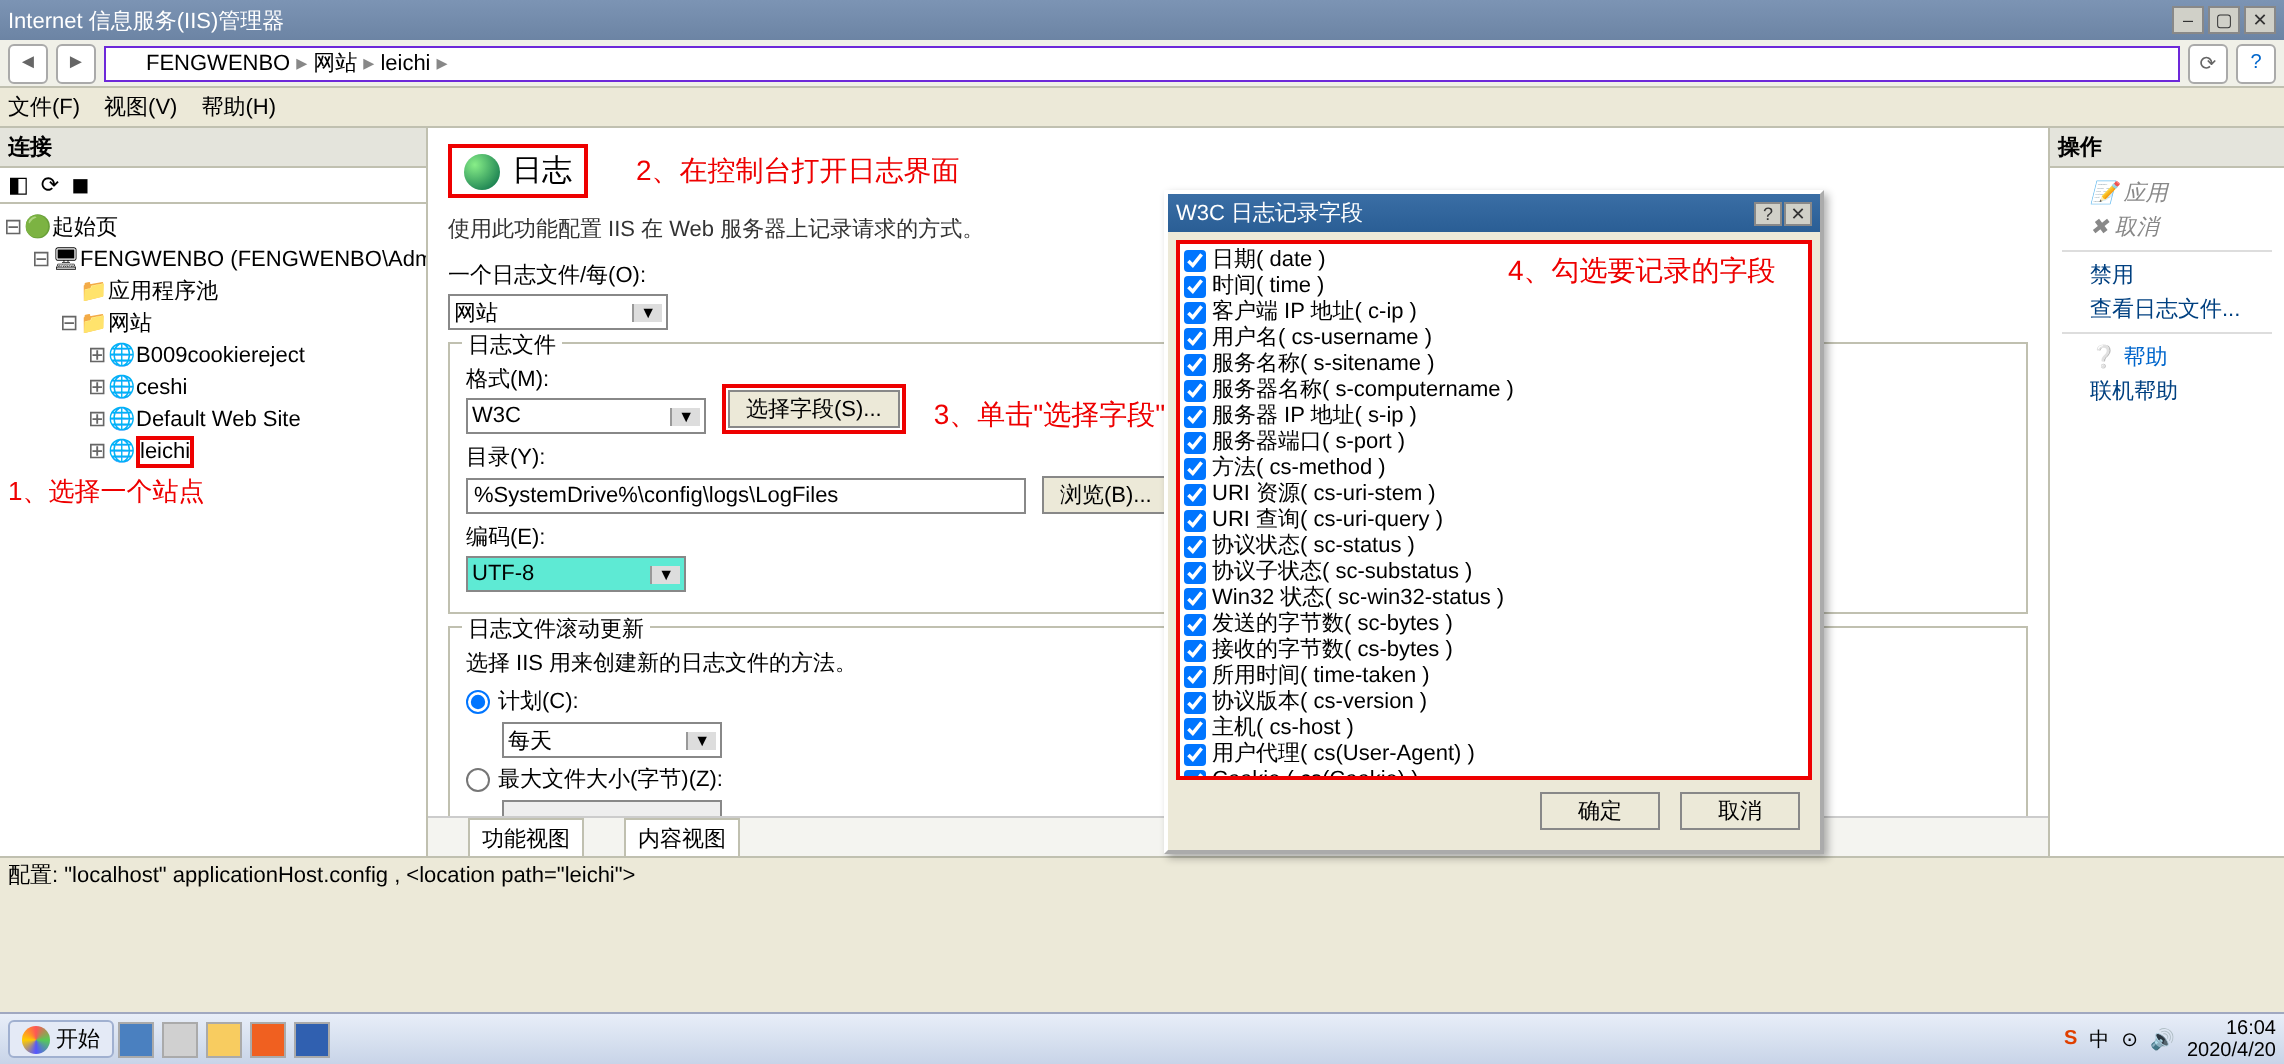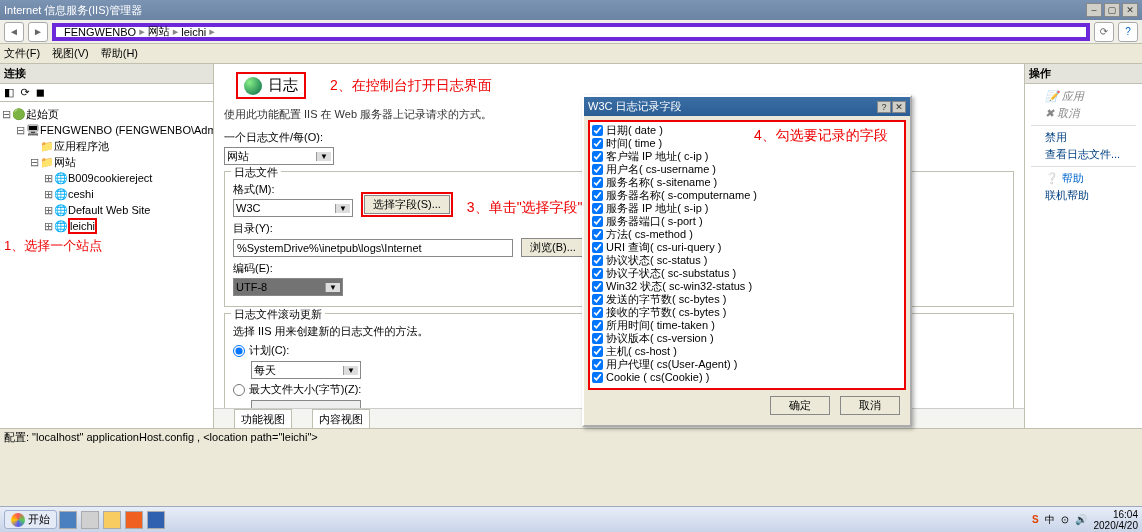--- a/index.html
+++ b/index.html
@@ -2,21 +2,21 @@
 <html><head>
 <meta charset="utf-8">
 <style>
 * { box-sizing: border-box; margin: 0; padding: 0; }
 body { font-family: "SimSun", "宋体", Tahoma, sans-serif; font-size: 11px; background: #ece9d8; width: 1142px; height: 532px; overflow: hidden; position: relative; }
 .titlebar { background: linear-gradient(#7c94b4, #6c84a4); color: #fff; height: 20px; display: flex; align-items: center; padding: 0 4px; font-size: 11px; }
 .titlebar .winbtns { margin-left: auto; display: flex; gap: 2px; }
 .winbtn { width: 16px; height: 14px; background: #d0d0c8; border: 1px solid #888; font-size: 9px; display: flex; align-items: center; justify-content: center; color: #333; }
 .addrbar { background: #f0f0e8; border-bottom: 1px solid #c0c0b0; height: 24px; display: flex; align-items: center; padding: 2px 4px; gap: 4px; }
 .navicon { width: 20px; height: 20px; border: 1px solid #aaa; border-radius: 3px; background: #fff; display: flex; align-items: center; justify-content: center; font-size: 10px; color: #666; }
-.addrfield { flex: 1; background: #fff; border: 4px solid #6d28d9; height: 18px; padding: 0 8px; display: flex; align-items: center; font-size: 11px; }
+.addrfield { flex: 1; background: #fff; border: 1px solid #6d28d9; height: 18px; padding: 0 20px; display: flex; align-items: center; font-size: 11px; }
 .addrfield span.sep { color: #888; margin: 0 3px; }
 .menubar { background: #ece9d8; border-bottom: 1px solid #c0c0b0; height: 20px; display: flex; align-items: center; padding: 0 4px; gap: 12px; font-size: 11px; }
 .threecol { display: flex; height: 364px; }
 .leftpanel { width: 214px; background: #fff; border-right: 1px solid #c0c0b0; display: flex; flex-direction: column; }
 .panelhdr { background: #e4e4dc; border-bottom: 1px solid #c0c0b0; padding: 2px 4px; font-weight: bold; font-size: 11px; }
 .tree { padding: 4px 2px; font-size: 11px; line-height: 16px; flex: 1; overflow: auto; }
 .tree .node { white-space: nowrap; }
 .tree .indent1 { padding-left: 14px; }
 .tree .indent2 { padding-left: 28px; }
 .tree .indent3 { padding-left: 42px; }
@@ -26,21 +26,21 @@
 .main { flex: 1; background: #fff; position: relative; overflow: hidden; }
 .rightpanel { width: 118px; background: #fff; border-left: 1px solid #c0c0b0; }
 .rightpanel .sec { padding: 4px 6px; font-size: 11px; }
 .rightpanel .secbody div { padding: 1px 0 1px 14px; color: #004; }
 .rightpanel .secbody div.lnk { color: #004080; }
 .rightpanel .secbody div.dis { color: #888; font-style: italic; }
 .main-inner { padding: 8px 10px; }
 .logtitle-row { display: flex; align-items: center; gap: 6px; padding-bottom: 4px; }
 .globe { width: 18px; height: 18px; border-radius: 50%; background: radial-gradient(circle at 30% 30%, #8e8, #064); }
 .logtitle { font-size: 15px; }
-.logtitle-border { border: 2px solid #e00; padding: 2px 6px; margin-left: 12px; }
+.logtitle-border { border: 2px solid #e00; padding: 2px 6px; }
 .annot { color: #e00; font-size: 14px; }
 .desc { font-size: 11px; color: #333; margin: 4px 0 8px; }
 .form-row { margin: 4px 0; font-size: 11px; }
 .form-row label { display: block; margin-bottom: 2px; }
 .combo { width: 110px; height: 18px; background: #fff; border: 1px solid #888; display: inline-flex; align-items: center; padding: 0 2px; font-size: 11px; }
 .combo .dd { margin-left: auto; background: #ddd; border-left: 1px solid #999; padding: 0 3px; font-size: 8px; }
 .btn { background: #ece9d8; border: 1px solid #888; padding: 1px 8px; font-size: 11px; display: inline-block; }
 .groupbox { border: 1px solid #c0c0b0; padding: 6px 8px; margin: 6px 0; position: relative; }
 .groupbox .legend { position: absolute; top: -7px; left: 6px; background: #fff; padding: 0 3px; font-size: 11px; }
 .textbox { background: #fff; border: 1px solid #888; height: 18px; padding: 0 3px; font-size: 11px; display: flex; align-items: center; }
@@ -153,28 +153,28 @@
           </div>
           <span class="redborder" style="padding:1px">
             <span class="btn">选择字段(S)...</span>
           </span>
           <span class="annot" style="margin-left:6px">3、单击"选择字段"</span>
         </div>
         <div class="form-row">
           <label>目录(Y):</label>
           <div style="display:flex;gap:8px;align-items:center">
             <div class="textbox longtext">
-                <span>%SystemDrive%\inetpub\logs\Internet</span>
+                <span>%SystemDrive%\config\logs\LogFiles</span>
               </div>
             <span class="btn">浏览(B)...</span>
           </div>
         </div>
         <div class="form-row">
           <label>编码(E):</label>
-          <div class="combo" style="width:110px;background:#737373">
+          <div class="combo" style="width:110px;background:#5eead4">
               <span>UTF-8</span>
               <span class="dd">▼</span>
             </div>
         </div>
       </div>
 
       <div class="groupbox">
         <span class="legend">日志文件滚动更新</span>
         <div class="form-row">选择 IIS 用来创建新的日志文件的方法。</div>
         <div class="radio">
@@ -267,20 +267,24 @@
           <input type="checkbox" checked="" style="">
           <span>服务器 IP 地址( s-ip )</span>
         </div>
         <div class="fl-item">
           <input type="checkbox" checked="" style="">
           <span>服务器端口( s-port )</span>
         </div>
         <div class="fl-item">
           <input type="checkbox" checked="" style="">
           <span>方法( cs-method )</span>
+        </div>
+        <div class="fl-item">
+          <input type="checkbox" checked="" style="">
+          <span>URI 资源( cs-uri-stem )</span>
         </div>
         <div class="fl-item">
           <input type="checkbox" checked="" style="">
           <span>URI 查询( cs-uri-query )</span>
         </div>
         <div class="fl-item">
           <input type="checkbox" checked="" style="">
           <span>协议状态( sc-status )</span>
         </div>
         <div class="fl-item">

